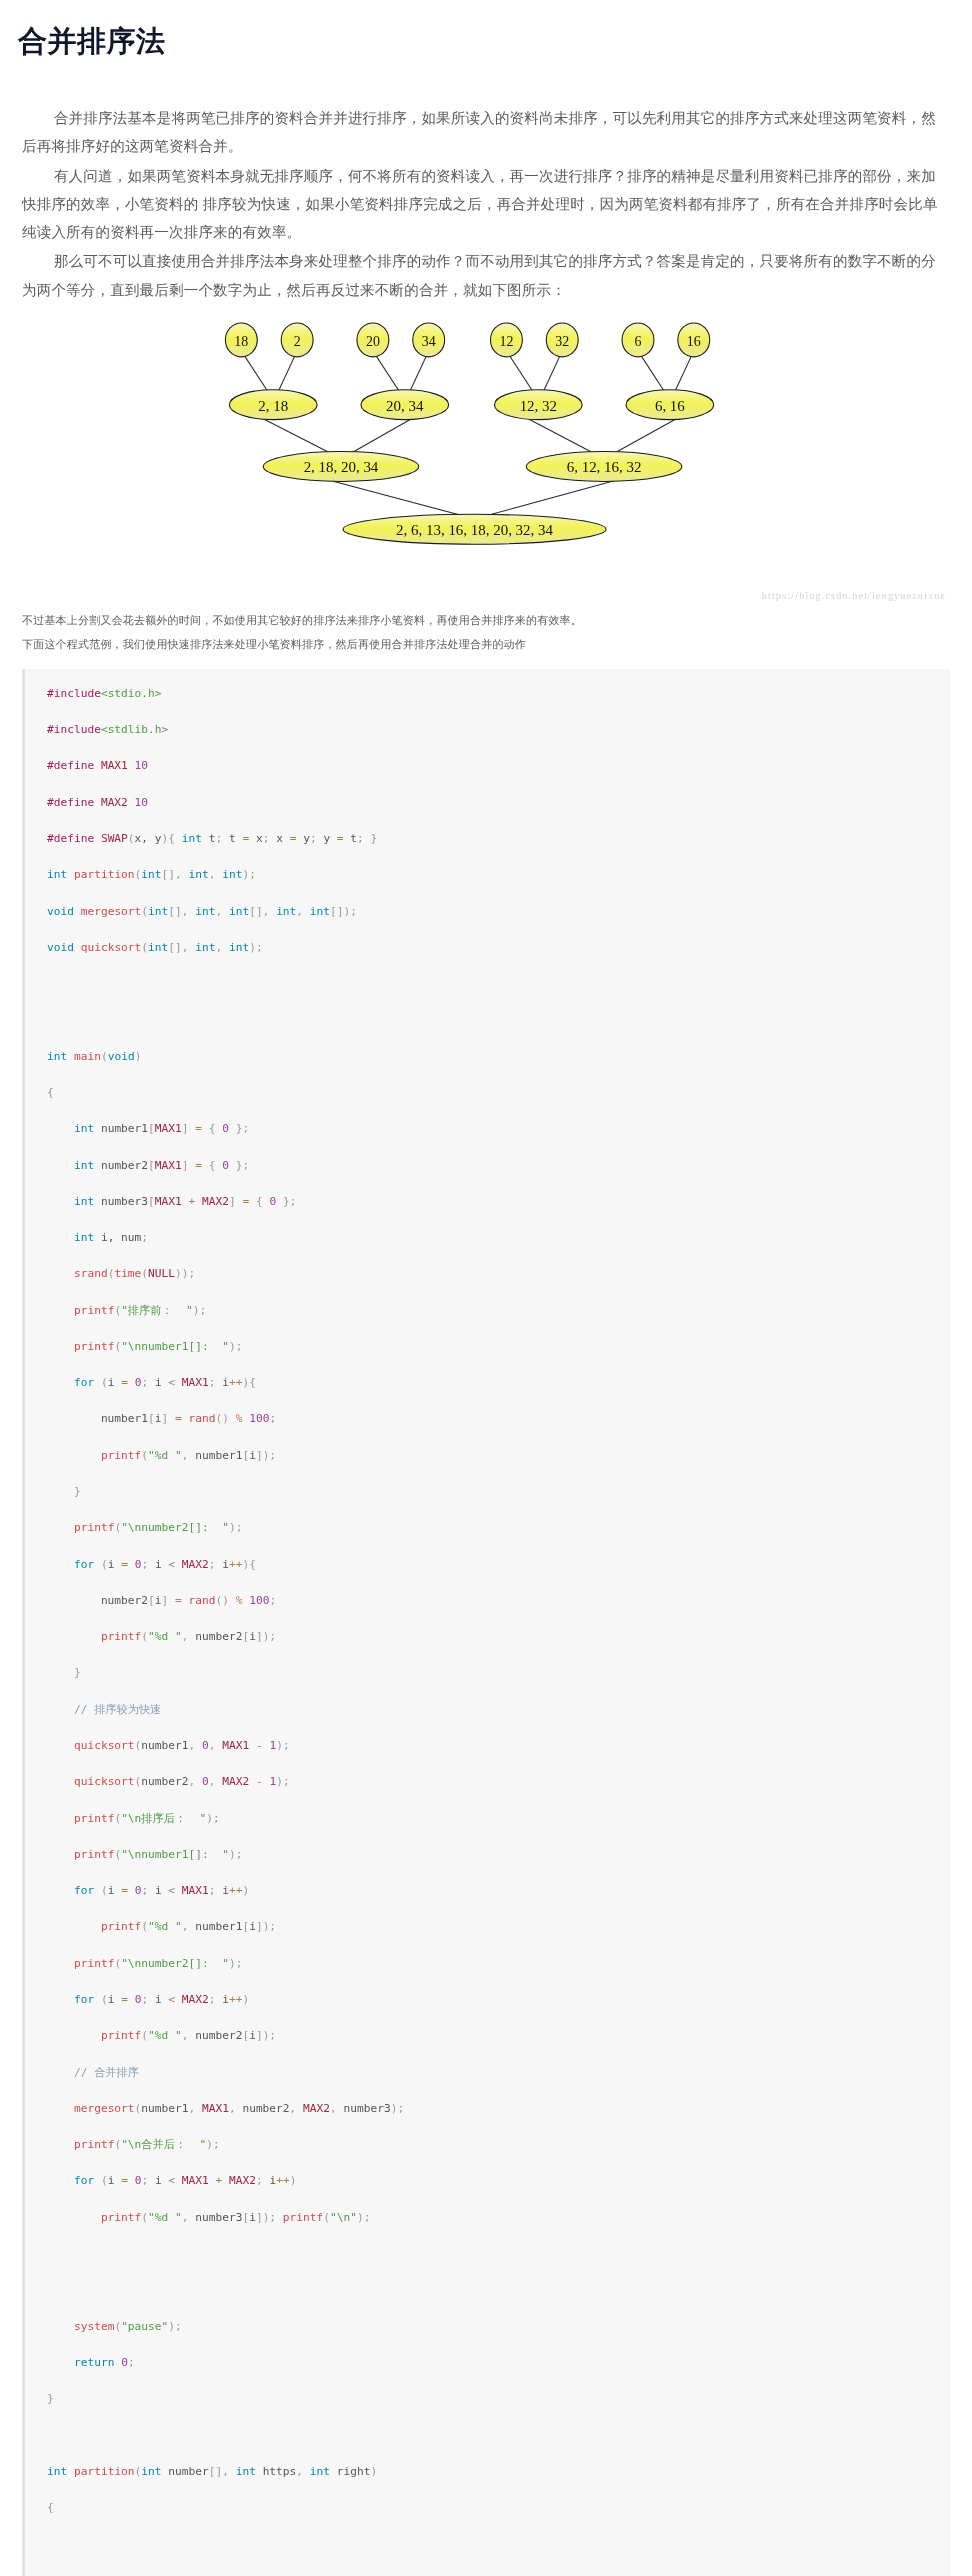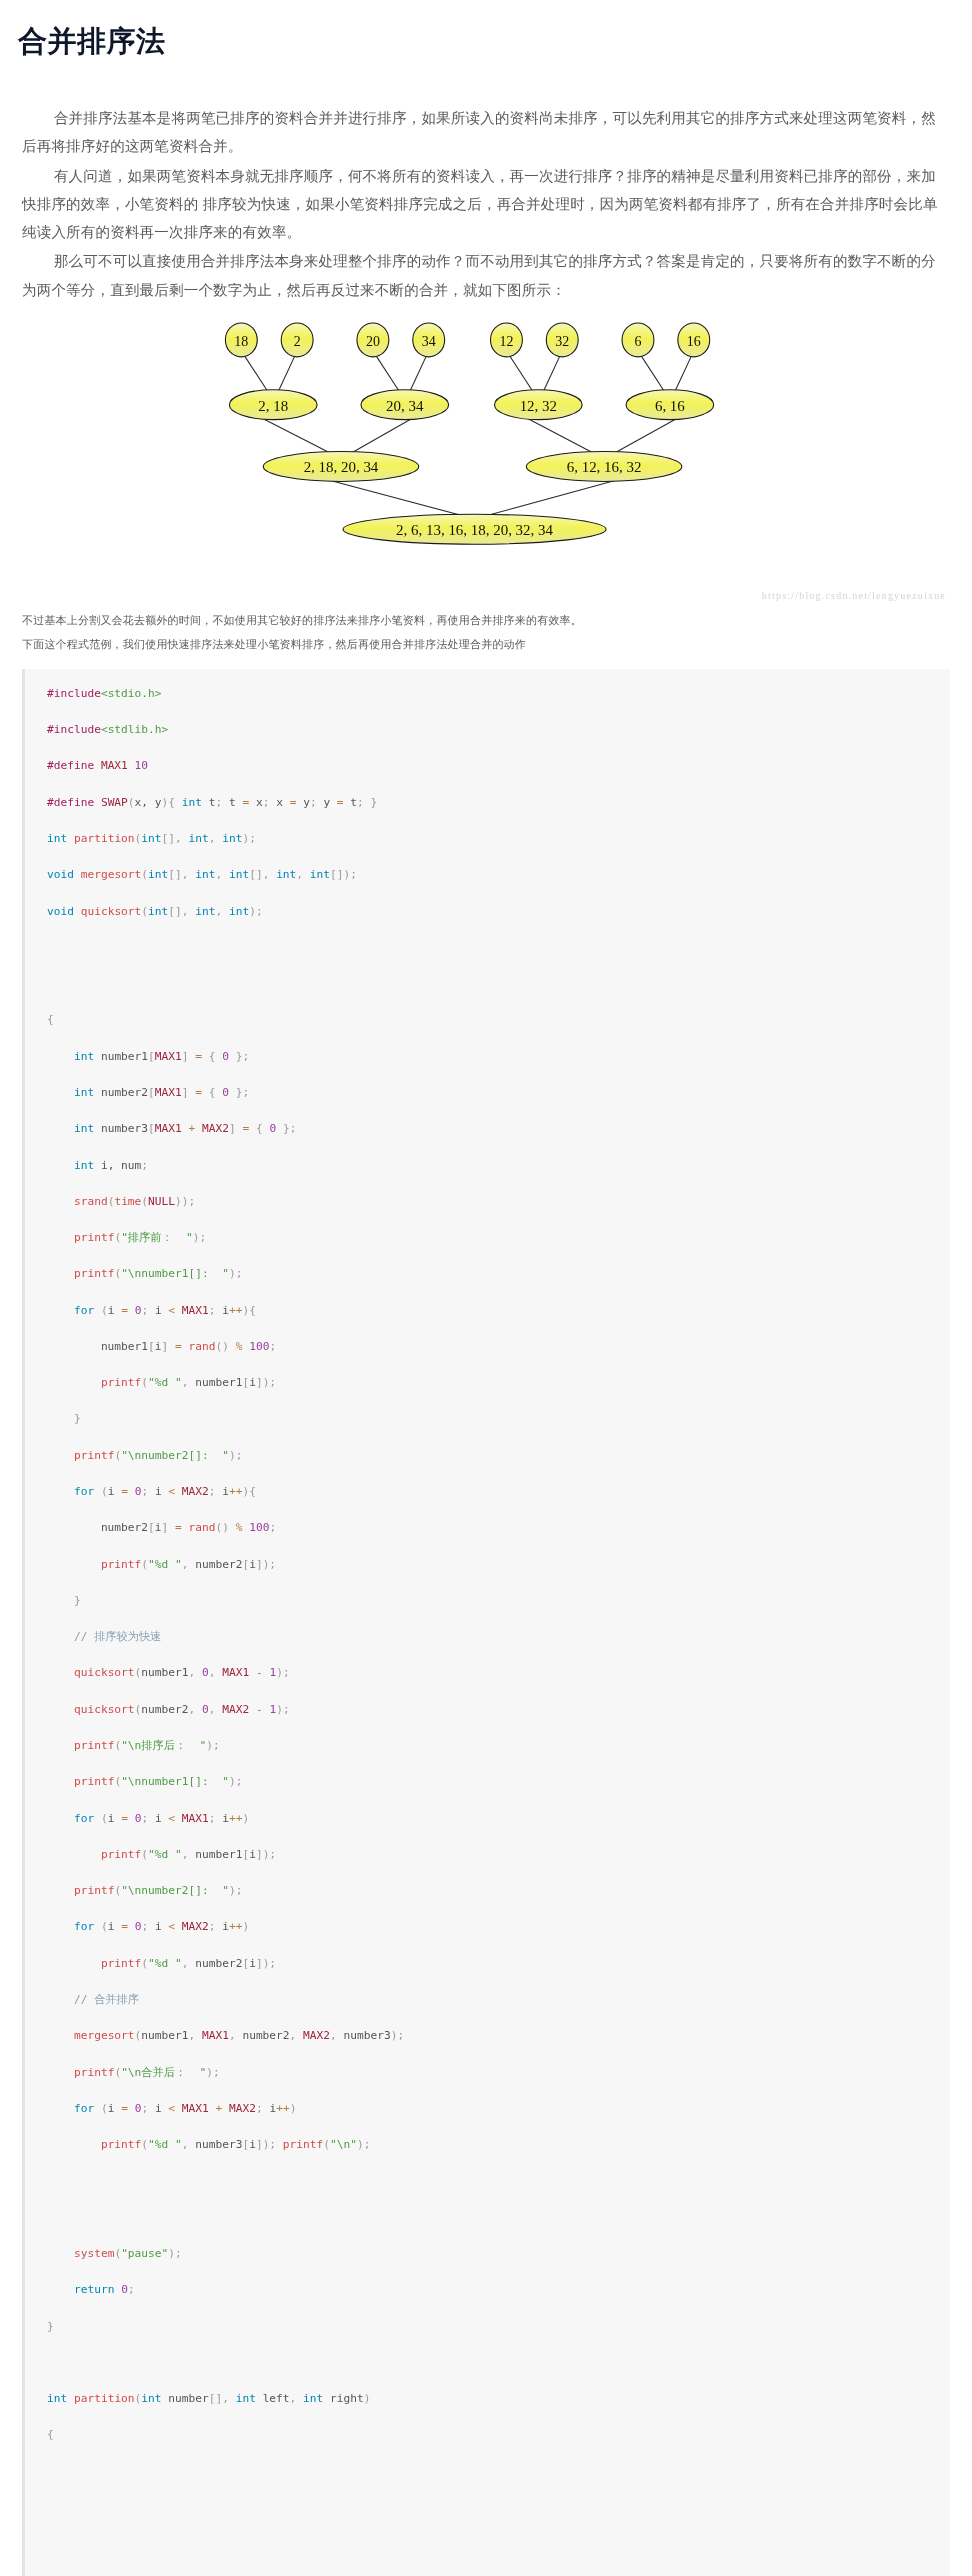--- a/index.html
+++ b/index.html
@@ -182,26 +182,28 @@
   </div>
 
   <div class="after-fig">
     <p>不过基本上分割又会花去额外的时间，不如使用其它较好的排序法来排序小笔资料，再使用合并排序来的有效率。</p>
     <p>下面这个程式范例，我们使用快速排序法来处理小笔资料排序，然后再使用合并排序法处理合并的动作</p>
   </div>
 
   <pre class="codeblock"><code id="code-target"><span class="ln"><span class="pp">#include</span><span class="str">&lt;stdio.h&gt;</span></span>
 <span class="ln"><span class="pp">#include</span><span class="str">&lt;stdlib.h&gt;</span></span>
 <span class="ln"><span class="pp">#define </span><span class="mac">MAX1</span><span class="id"> </span><span class="num">10</span></span>
+<span class="ln"><span class="pp">#define </span><span class="mac">MAX2</span><span class="id"> </span><span class="num">10</span></span>
 <span class="ln"><span class="pp">#define </span><span class="mac">SWAP</span><span class="pn">(</span><span class="id">x, y</span><span class="pn">)</span><span class="pn">{ </span><span class="k">int</span><span class="id"> t</span><span class="pn">;</span><span class="id"> t </span><span class="op">=</span><span class="id"> x</span><span class="pn">;</span><span class="id"> x </span><span class="op">=</span><span class="id"> y</span><span class="pn">;</span><span class="id"> y </span><span class="op">=</span><span class="id"> t</span><span class="pn">; }</span></span>
 <span class="ln"><span class="k">int</span><span class="id"> </span><span class="fn">partition</span><span class="pn">(</span><span class="k">int</span><span class="pn">[], </span><span class="k">int</span><span class="pn">, </span><span class="k">int</span><span class="pn">);</span></span>
 <span class="ln"><span class="k">void</span><span class="id"> </span><span class="fn">mergesort</span><span class="pn">(</span><span class="k">int</span><span class="pn">[], </span><span class="k">int</span><span class="pn">, </span><span class="k">int</span><span class="pn">[], </span><span class="k">int</span><span class="pn">, </span><span class="k">int</span><span class="pn">[]);</span></span>
 <span class="ln"><span class="k">void</span><span class="id"> </span><span class="fn">quicksort</span><span class="pn">(</span><span class="k">int</span><span class="pn">[], </span><span class="k">int</span><span class="pn">, </span><span class="k">int</span><span class="pn">);</span></span>
 <span class="ln">​</span>
 <span class="ln">​</span>
+<span class="ln"><span class="k">int</span><span class="id"> </span><span class="fn">main</span><span class="pn">(</span><span class="k">void</span><span class="pn">)</span></span>
 <span class="ln"><span class="pn">{</span></span>
 <span class="ln"><span class="id">    </span><span class="k">int</span><span class="id"> number1</span><span class="pn">[</span><span class="mac">MAX1</span><span class="pn">] </span><span class="op">=</span><span class="pn"> { </span><span class="num">0</span><span class="pn"> };</span></span>
 <span class="ln"><span class="id">    </span><span class="k">int</span><span class="id"> number2</span><span class="pn">[</span><span class="mac">MAX1</span><span class="pn">] </span><span class="op">=</span><span class="pn"> { </span><span class="num">0</span><span class="pn"> };</span></span>
 <span class="ln"><span class="id">    </span><span class="k">int</span><span class="id"> number3</span><span class="pn">[</span><span class="mac">MAX1</span><span class="id"> </span><span class="op">+</span><span class="id"> </span><span class="mac">MAX2</span><span class="pn">] </span><span class="op">=</span><span class="pn"> { </span><span class="num">0</span><span class="pn"> };</span></span>
 <span class="ln"><span class="id">    </span><span class="k">int</span><span class="id"> i, num</span><span class="pn">;</span></span>
 <span class="ln"><span class="id">    </span><span class="fn">srand</span><span class="pn">(</span><span class="fn">time</span><span class="pn">(</span><span class="mac">NULL</span><span class="pn">));</span></span>
 <span class="ln"><span class="id">    </span><span class="fn">printf</span><span class="pn">(</span><span class="str">"排序前：  "</span><span class="pn">);</span></span>
 <span class="ln"><span class="id">    </span><span class="fn">printf</span><span class="pn">(</span><span class="str">"\nnumber1[]:  "</span><span class="pn">);</span></span>
 <span class="ln"><span class="id">    </span><span class="k">for</span><span class="pn"> (</span><span class="id">i </span><span class="op">=</span><span class="id"> </span><span class="num">0</span><span class="pn">; </span><span class="id">i </span><span class="op">&lt;</span><span class="id"> </span><span class="mac">MAX1</span><span class="pn">; </span><span class="id">i</span><span class="op">++</span><span class="pn">){</span></span>
 <span class="ln"><span class="id">        number1</span><span class="pn">[</span><span class="id">i</span><span class="pn">] </span><span class="op">=</span><span class="id"> </span><span class="fn">rand</span><span class="pn">() </span><span class="op">%</span><span class="id"> </span><span class="num">100</span><span class="pn">;</span></span>
@@ -226,21 +228,21 @@
 <span class="ln"><span class="id">    </span><span class="fn">mergesort</span><span class="pn">(</span><span class="id">number1</span><span class="pn">, </span><span class="mac">MAX1</span><span class="pn">, </span><span class="id">number2</span><span class="pn">, </span><span class="mac">MAX2</span><span class="pn">, </span><span class="id">number3</span><span class="pn">);</span></span>
 <span class="ln"><span class="id">    </span><span class="fn">printf</span><span class="pn">(</span><span class="str">"\n合并后：  "</span><span class="pn">);</span></span>
 <span class="ln"><span class="id">    </span><span class="k">for</span><span class="pn"> (</span><span class="id">i </span><span class="op">=</span><span class="id"> </span><span class="num">0</span><span class="pn">; </span><span class="id">i </span><span class="op">&lt;</span><span class="id"> </span><span class="mac">MAX1</span><span class="id"> </span><span class="op">+</span><span class="id"> </span><span class="mac">MAX2</span><span class="pn">; </span><span class="id">i</span><span class="op">++</span><span class="pn">)</span></span>
 <span class="ln"><span class="id">        </span><span class="fn">printf</span><span class="pn">(</span><span class="str">"%d "</span><span class="pn">, </span><span class="id">number3</span><span class="pn">[</span><span class="id">i</span><span class="pn">]); </span><span class="fn">printf</span><span class="pn">(</span><span class="str">"\n"</span><span class="pn">);</span></span>
 <span class="ln">​</span>
 <span class="ln">​</span>
 <span class="ln"><span class="id">    </span><span class="fn">system</span><span class="pn">(</span><span class="str">"pause"</span><span class="pn">);</span></span>
 <span class="ln"><span class="id">    </span><span class="k">return</span><span class="id"> </span><span class="num">0</span><span class="pn">;</span></span>
 <span class="ln"><span class="pn">}</span></span>
 <span class="ln">​</span>
-<span class="ln"><span class="k">int</span><span class="id"> </span><span class="fn">partition</span><span class="pn">(</span><span class="k">int</span><span class="id"> number</span><span class="pn">[], </span><span class="k">int</span><span class="id"> left</span><span class="pn">, </span><span class="k">int</span><span class="id"> right</span><span class="pn">)</span></span>
+<span class="ln"><span class="k">int</span><span class="id"> </span><span class="fn">partition</span><span class="pn">(</span><span class="k">int</span><span class="id"> number</span><span class="pn">[], </span><span class="k">int</span><span class="id"> https</span><span class="pn">, </span><span class="k">int</span><span class="id"> right</span><span class="pn">)</span></span>
 <span class="ln"><span class="pn">{</span></span>
 
 
 
 
 
 
 
 
 

